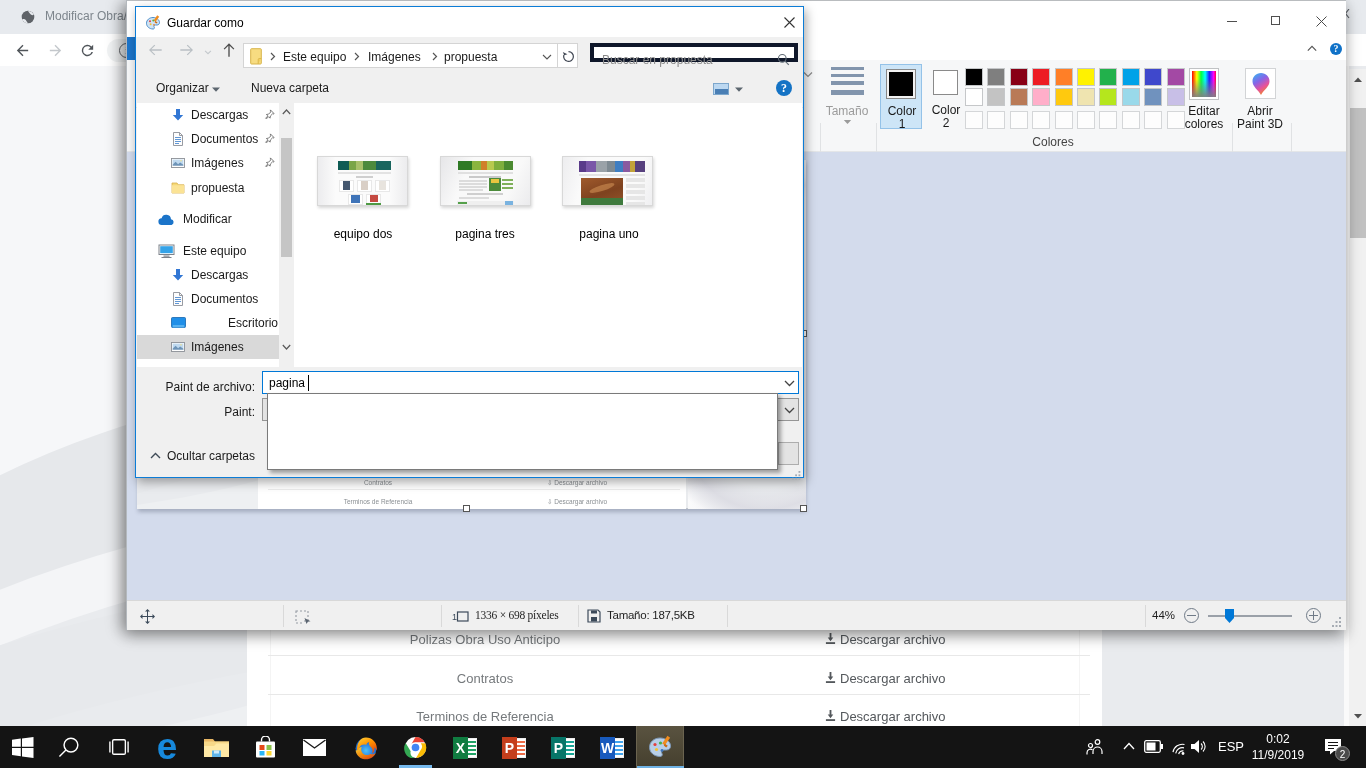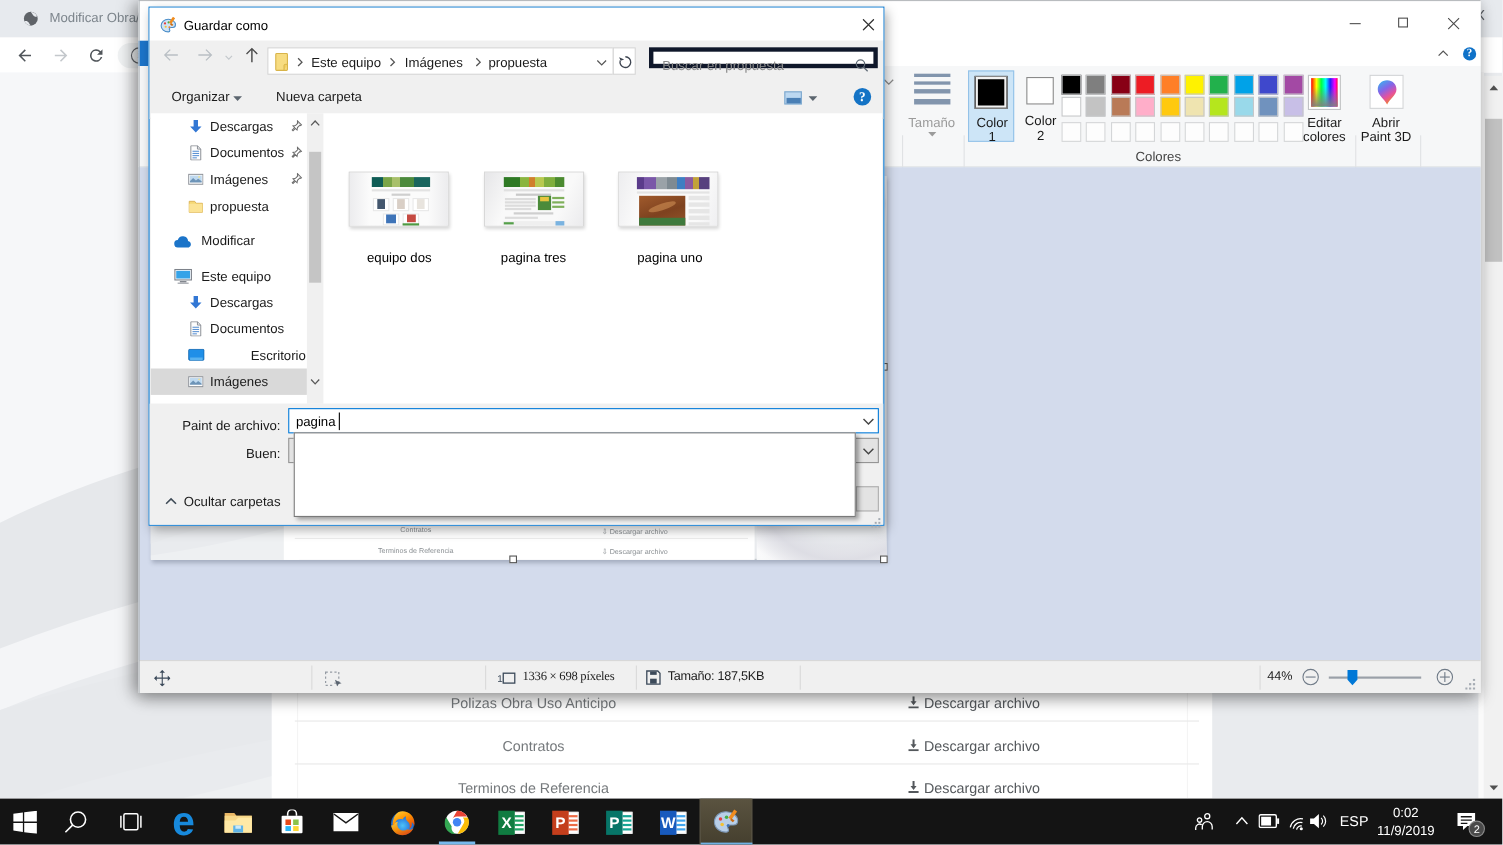--- a/index.html
+++ b/index.html
@@ -500,21 +500,21 @@
     </div>
     <div id="dlg-bottom">
       <span class="abs" style="left:-20px;top:13px;width:139px;font-size:12px;color:#1a1a1a;text-align:right;white-space:nowrap;">Paint de archivo:</span>
       <div class="abs" style="left:126px;top:4px;width:537px;height:23px;background:#fff;border:1px solid #0078d7;text-align:right;">
         <span class="abs" style="left:6px;top:4px;font-size:12px;color:#000;">pagina</span>
         <div class="abs" style="left:45px;top:3px;width:1px;height:16px;background:#000;"></div>
         <svg class="abs" style="left:521px;top:8px" width="11" height="7" viewBox="0 0 11 7">
             <path d="M1 1l4.5 4.5L10 1" fill="none" stroke="#444" stroke-width="1.3"></path>
           </svg>
       </div>
-      <span class="abs" style="left:-20px;top:38px;width:139px;font-size:12px;color:#1a1a1a;text-align:right;white-space:nowrap;">Buen:</span>
+      <span class="abs" style="left:-20px;top:38px;width:139px;font-size:12px;color:#1a1a1a;text-align:right;white-space:nowrap;">Paint:</span>
       <div class="abs" style="left:126px;top:31px;width:537px;height:23px;background:#e3e3e3;border:1px solid #959595;">
         <svg class="abs" style="left:521px;top:8px" width="11" height="7" viewBox="0 0 11 7">
             <path d="M1 1l4.5 4.5L10 1" fill="none" stroke="#444" stroke-width="1.3"></path>
           </svg>
       </div>
       <div class="abs" style="left:642px;top:75px;width:21px;height:23px;background:#e3e3e3;border:1px solid #adadad;"></div>
       <div class="abs" style="left:131px;top:26px;width:511px;height:77px;background:#fff;border:1px solid #7a7a7a;box-shadow:3px 3px 4px rgba(0,0,0,0.35);"></div>
       <svg class="abs" style="left:14px;top:85px" width="11" height="7" viewBox="0 0 11 7">
           <path d="M1 6l4.5-4.5L10 6" fill="none" stroke="#3f4b57" stroke-width="1.4"></path>
         </svg>

